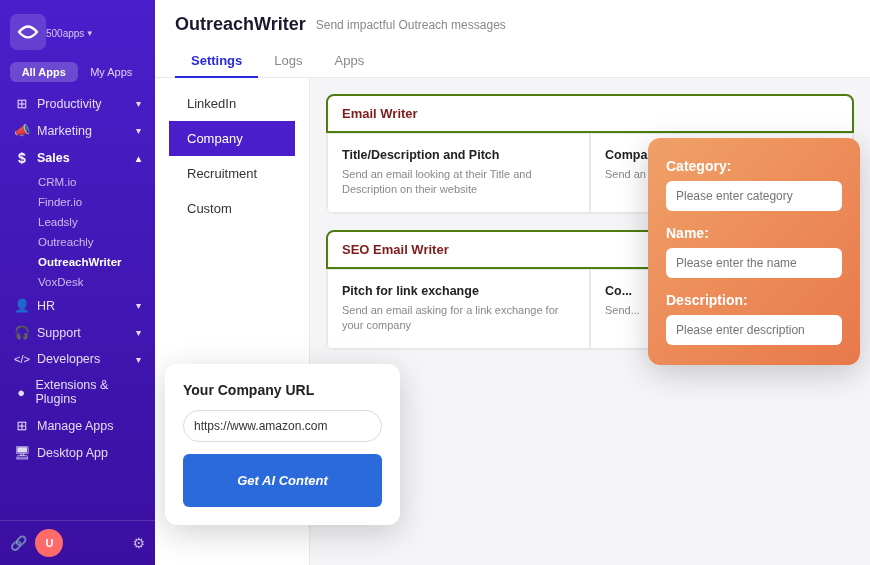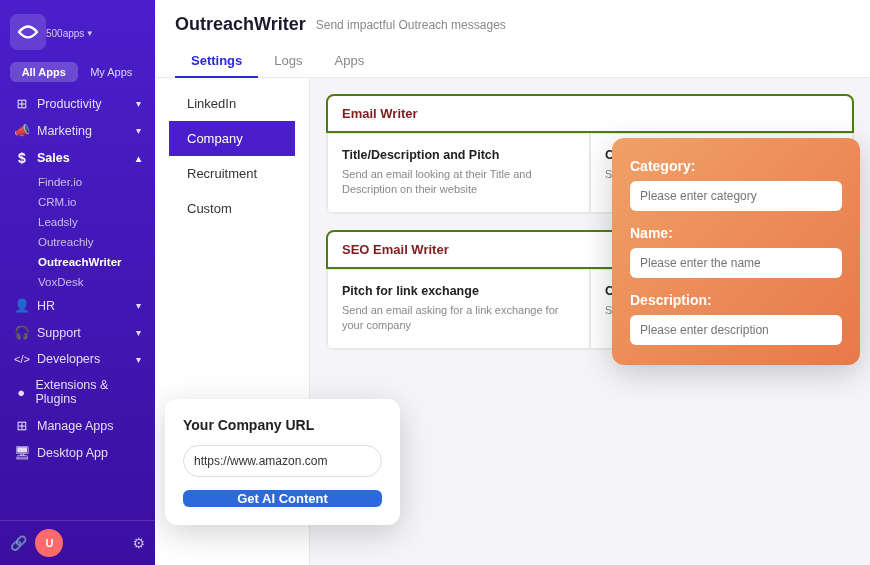--- a/index.html
+++ b/index.html
@@ -267,32 +267,33 @@
       color: #333;
       margin-bottom: 12px;
       outline: none;
     }
     .popup-btn {
       width: 100%;
       background: #2a6adb;
       color: white;
       border: none;
       border-radius: 6px;
-      padding: 1px;
+      padding: 19px;
       font-size: 13px;
       font-weight: 600;
       cursor: pointer;
+      font-style: italic;
     }
 
     
     .popup-category {
       position: absolute;
       top: 60px;
       right: 10px;
-      width: 248px;
+      width: 212px;
       background: linear-gradient(135deg, #f0a068 0%, #e8784a 100%);
       border-radius: 12px;
       box-shadow: 0 8px 32px rgba(0,0,0,0.2);
       padding: 20px 18px;
       z-index: 10;
     }
     .popup-category .field-label {
       font-size: 14px;
       font-weight: 700;
       color: white;
@@ -344,22 +345,22 @@
       <span>Marketing</span>
       <span class="nav-chevron">▾</span>
     </div>
 
     <div class="nav-item expanded">
       <span class="nav-icon" style="font-size:14px;font-weight:700;">$</span>
       <span>Sales</span>
       <span class="nav-chevron">▴</span>
     </div>
     <div class="nav-sub">
+      <div class="nav-sub-item">CRM.io</div>
       <div class="nav-sub-item">Finder.io</div>
-      <div class="nav-sub-item">CRM.io</div>
       <div class="nav-sub-item">Leadsly</div>
       <div class="nav-sub-item">Outreachly</div>
       <div class="nav-sub-item active">OutreachWriter</div>
       <div class="nav-sub-item">VoxDesk</div>
     </div>
 
     <div class="nav-item">
       <span class="nav-icon">👤</span>
       <span>HR</span>
       <span class="nav-chevron">▾</span>

